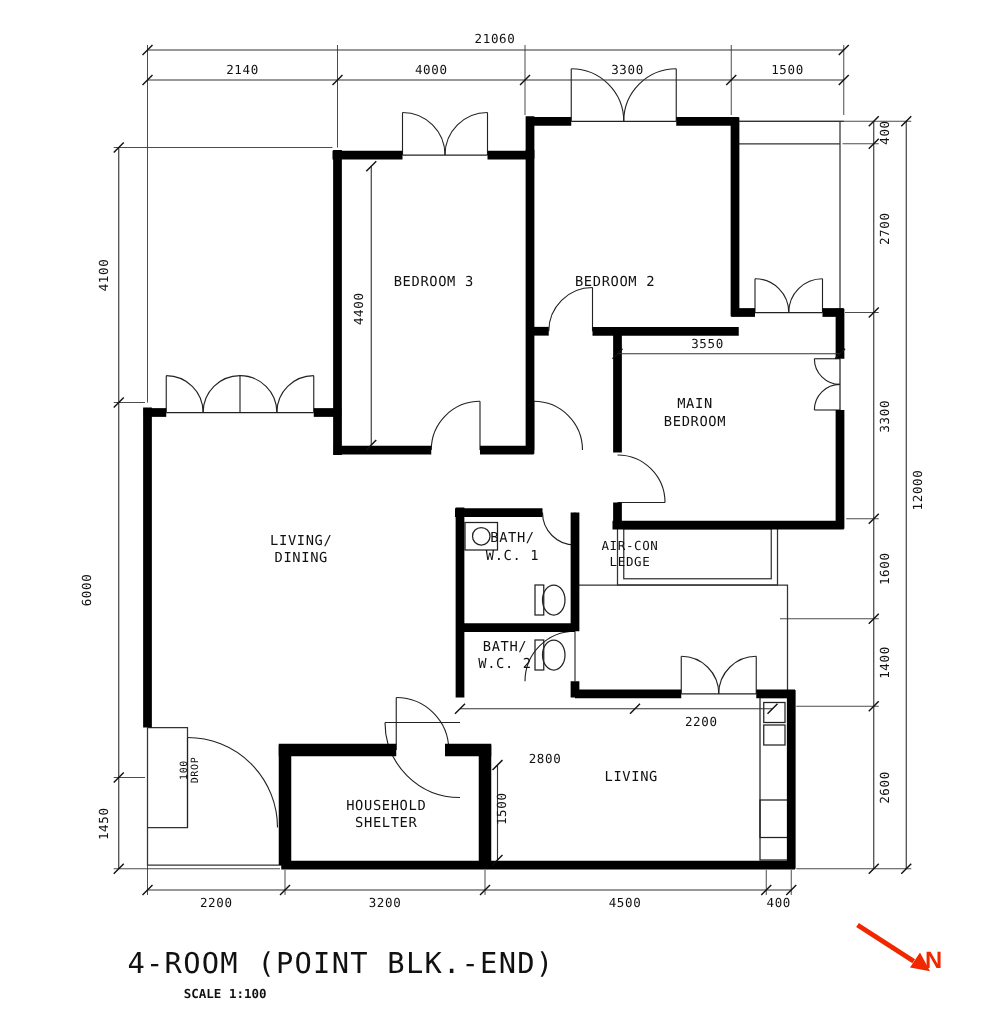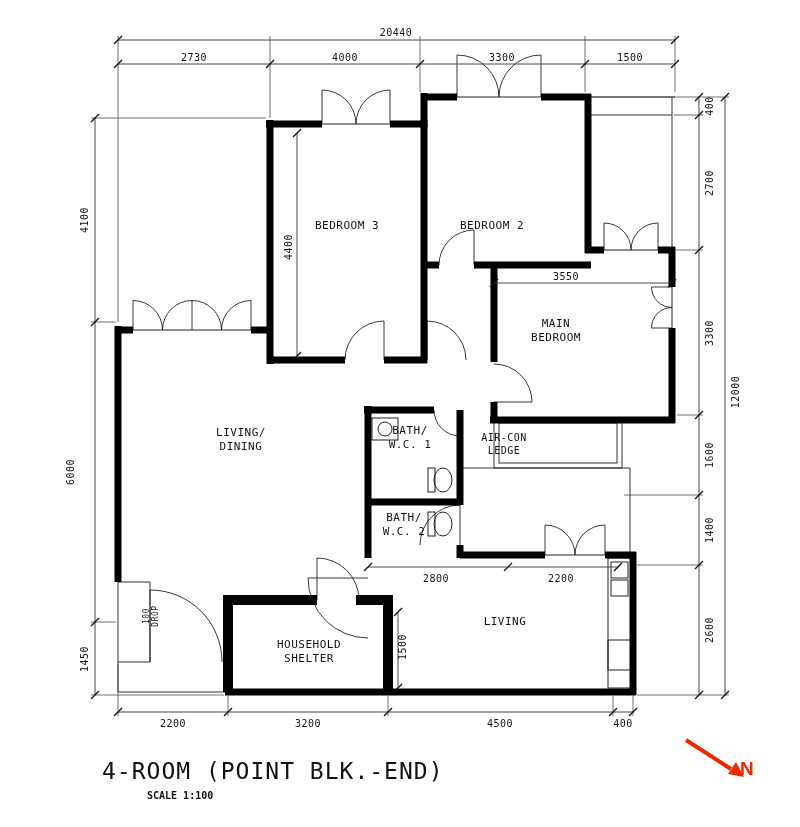--- a/index.html
+++ b/index.html
@@ -221,22 +221,22 @@
     <line x1="394" y1="616" x2="402" y2="608"></line>
       <line x1="394" y1="692" x2="402" y2="684"></line>
   </g>
 
   <g>
     <line x1="686" y1="740" x2="731" y2="769" stroke="#f02800" stroke-width="4"></line>
     <polygon points="744,777 728,774 736,762" fill="#f02800" stroke="none"></polygon>
   </g>
 </svg>
 
-<div class="lbl dim" style="left:396px;top:32px">20440</div>
-<div class="lbl dim" style="left:194px;top:57px">2730</div>
+<div class="lbl dim" style="left:396px;top:32px">21060</div>
+<div class="lbl dim" style="left:194px;top:57px">2140</div>
 <div class="lbl dim" style="left:345px;top:57px">4000</div>
 <div class="lbl dim" style="left:502px;top:57px">3300</div>
 <div class="lbl dim" style="left:630px;top:57px">1500</div>
 
 <div class="lbl dim v" style="left:84px;top:220px">4100</div>
 <div class="lbl dim v" style="left:70px;top:472px">6000</div>
 <div class="lbl dim v" style="left:84px;top:659px">1450</div>
 
 <div class="lbl dim v" style="left:709px;top:106px">400</div>
 <div class="lbl dim v" style="left:709px;top:183px">2700</div>
@@ -246,21 +246,21 @@
 <div class="lbl dim v" style="left:709px;top:630px">2600</div>
 <div class="lbl dim v" style="left:735px;top:392px">12000</div>
 
 <div class="lbl dim" style="left:173px;top:723px">2200</div>
 <div class="lbl dim" style="left:308px;top:723px">3200</div>
 <div class="lbl dim" style="left:500px;top:723px">4500</div>
 <div class="lbl dim" style="left:623px;top:723px">400</div>
 
 <div class="lbl dim v" style="left:288px;top:247px">4400</div>
 <div class="lbl dim" style="left:566px;top:276px">3550</div>
-<div class="lbl dim" style="left:436px;top:578px">2800</div>
+<div class="lbl dim" style="left:436px;top:608px">2800</div>
 <div class="lbl dim" style="left:561px;top:578px">2200</div>
 <div class="lbl dim v" style="left:402px;top:647px">1500</div>
 <div class="lbl small v" style="left:152px;top:616px">100
 DROP</div>
 
 <div class="lbl" style="left:347px;top:226px">BEDROOM 3</div>
 <div class="lbl" style="left:492px;top:226px">BEDROOM 2</div>
 <div class="lbl" style="left:556px;top:331px">MAIN
 BEDROOM</div>
 <div class="lbl" style="left:241px;top:440px">LIVING/

